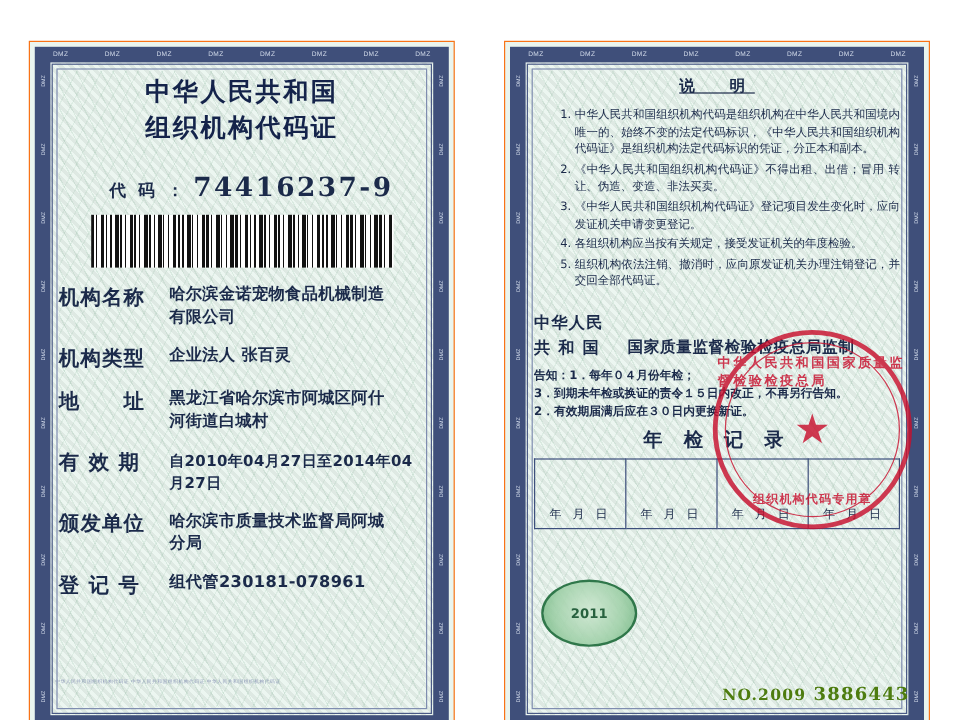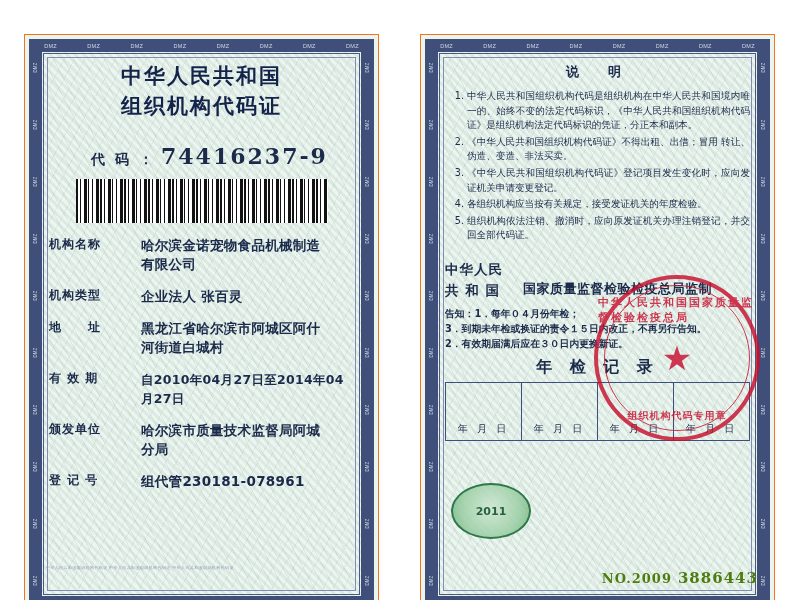--- a/index.html
+++ b/index.html
@@ -148,44 +148,45 @@
   }
 
   .field {
     display: flex;
     margin-top: 13px;
     align-items: flex-start;
   }
   .field .lbl {
     width: 92px;
     flex: 0 0 92px;
-    font-size: 12px;
+    font-size: 17px;
     font-weight: bold;
     letter-spacing: 0.5px;
     white-space: nowrap;
   }
   .field .lbl.sp1 { letter-spacing: 1px; }
   .field .val {
     font-size: 13.5px;
     font-weight: bold;
     line-height: 19px;
     letter-spacing: 0.3px;
   }
   .field .val.small { font-size: 12.5px; }
 
   
   .notice-title {
     text-align: center;
     font-size: 13px;
     font-weight: bold;
     letter-spacing: 8px;
     margin-top: 2px;
+    text-decoration: underline;
   }
   ol.notice {
-    margin: 8px 0 0 4px;
+    margin: 8px 0 0 16px;
     padding-left: 18px;
     font-size: 9.6px;
     line-height: 14.6px;
     color: #1b2a4a;
     text-align: justify;
   }
   ol.notice li { margin-bottom: 2px; }
 
   .issuer {
     margin-top: 16px;

